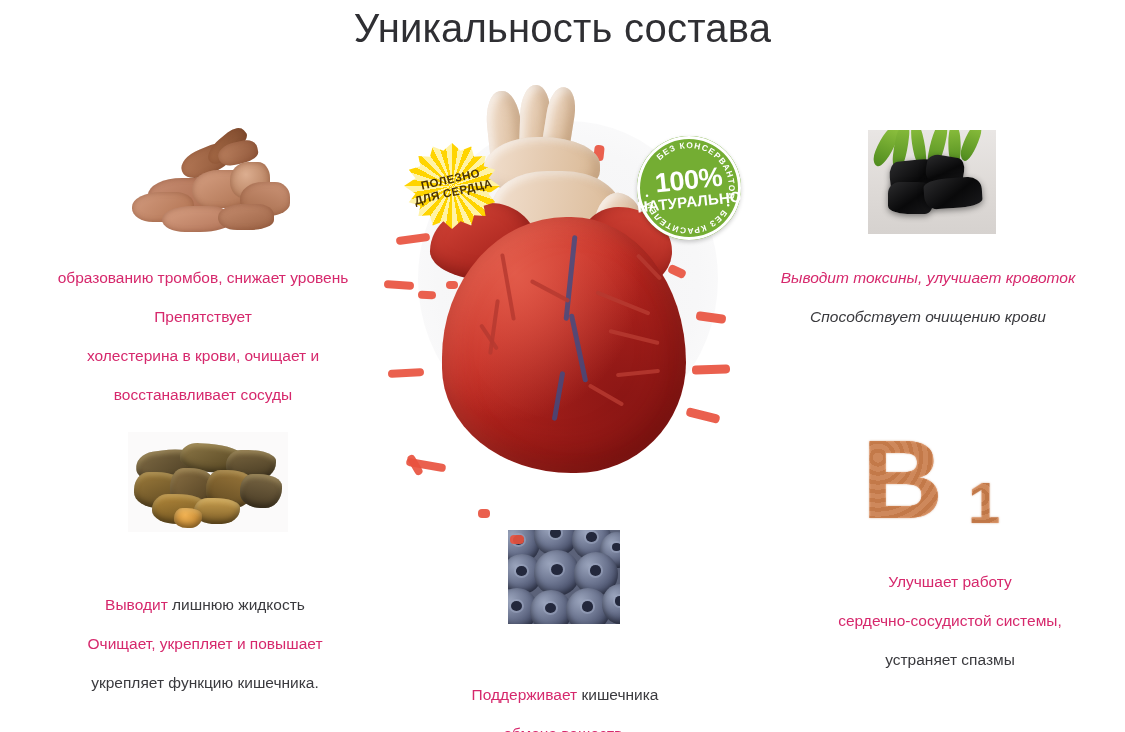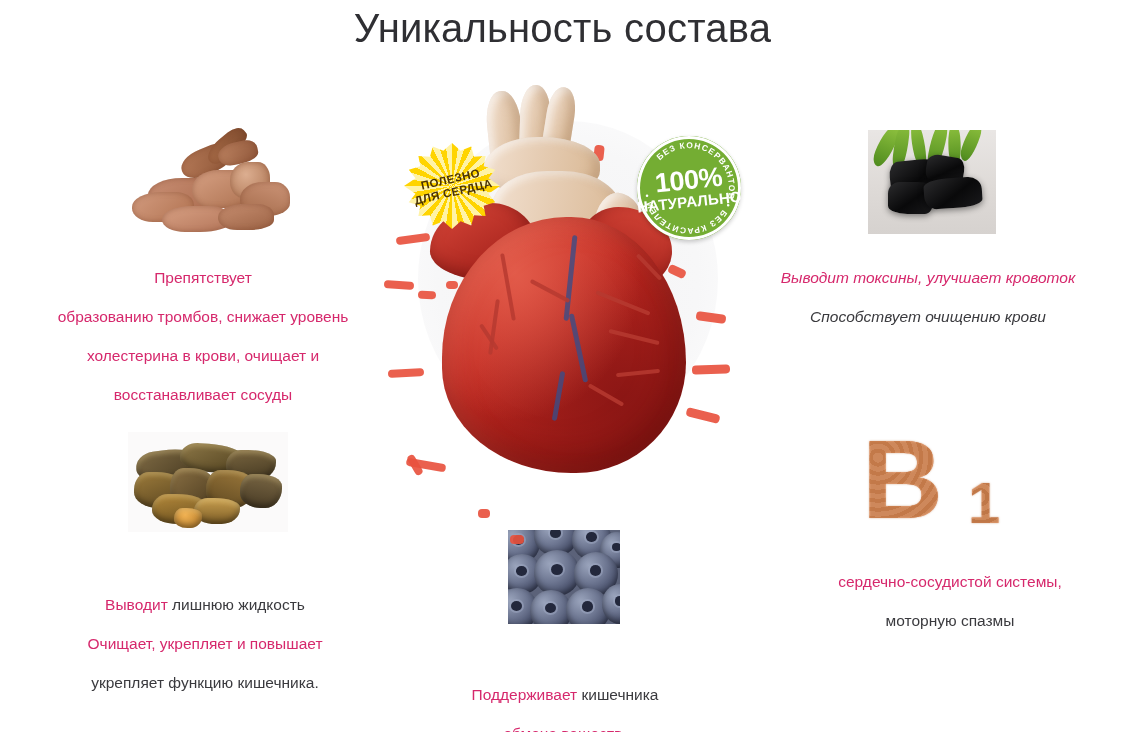--- a/index.html
+++ b/index.html
@@ -283,22 +283,22 @@
     <div class="chip" style="left:82px; top:10px; width:46px; height:20px; background:linear-gradient(120deg,#a86c48,#7e4a2d); transform:rotate(-40deg);"></div>
     <div class="chip" style="left:96px; top:16px; width:40px; height:22px; background:linear-gradient(120deg,#bd8361,#90573a); transform:rotate(-12deg);"></div>
     <div class="chip" style="left:70px; top:44px; width:58px; height:38px; background:linear-gradient(150deg,#d7a184,#ae7352);"></div>
     <div class="chip" style="left:108px; top:36px; width:40px; height:36px; background:radial-gradient(circle at 40% 35%,#dcae90,#ac7351);"></div>
     <div class="chip" style="left:118px; top:56px; width:50px; height:34px; background:linear-gradient(200deg,#cd9578,#a36a4a);"></div>
     <div class="chip" style="left:40px; top:80px; width:68px; height:26px; background:linear-gradient(160deg,#d8a184,#b4765a);"></div>
     <div class="chip" style="left:96px; top:78px; width:56px; height:26px; background:linear-gradient(160deg,#c78e70,#9c6345);"></div>
   </div>
 
   <div class="txt" style="left:28px; top:248px; width:350px;">
+    <div class="pink">образованию тромбов, снижает уровень</div>
     <div class="pink">Препятствует</div>
-    <div class="pink">образованию тромбов, снижает уровень</div>
     <div class="pink">холестерина в крови, очищает и</div>
     <div class="pink">восстанавливает сосуды</div>
   </div>
 
   <div class="photo charcoal-bg" style="left:868px; top:130px; width:128px; height:104px;">
     <div class="leaf" style="left:10px; top:-6px; width:16px; height:44px; transform:rotate(22deg);"></div>
     <div class="leaf" style="left:26px; top:-10px; width:14px; height:52px; transform:rotate(6deg);"></div>
     <div class="leaf" style="left:44px; top:-8px; width:13px; height:46px; transform:rotate(-14deg);"></div>
     <div class="leaf" style="left:62px; top:-10px; width:15px; height:50px; transform:rotate(10deg);"></div>
     <div class="leaf" style="left:80px; top:-6px; width:13px; height:42px; transform:rotate(-6deg);"></div>
@@ -356,22 +356,23 @@
     <div class="pink">обмена веществ,</div>
     
   </div>
 
   <div class="vit-wrap" style="left:862px; top:428px; width:160px; height:108px;">
     <span class="vit-letter vit-b" style="left:0px; top:-4px;">B</span>
     <span class="vit-letter vit-1" style="left:106px; top:46px;">1</span>
   </div>
 
   <div class="txt" style="left:790px; top:552px; width:320px;">
+    <div class="pink">Улучшает работу</div>
     <div class="pink">сердечно-сосудистой системы,</div>
-    <div class="dark">моторную спазмы</div>
+    <div class="dark">устраняет спазмы</div>
   </div>
 
   <div class="heart-stage">
     <div class="halo"></div>
 
     <div class="ray" style="left:16px;  top:150px; width:34px; height:8px; transform:rotate(-8deg);"></div>
     <div class="ray" style="left:4px;   top:196px; width:30px; height:8px; transform:rotate(4deg);"></div>
     <div class="ray" style="left:8px;   top:284px; width:36px; height:8px; transform:rotate(-3deg);"></div>
     <div class="ray" style="left:26px;  top:376px; width:40px; height:8px; transform:rotate(10deg);"></div>
     <div class="ray" style="left:24px;  top:376px; width:22px; height:8px; transform:rotate(60deg);"></div>

